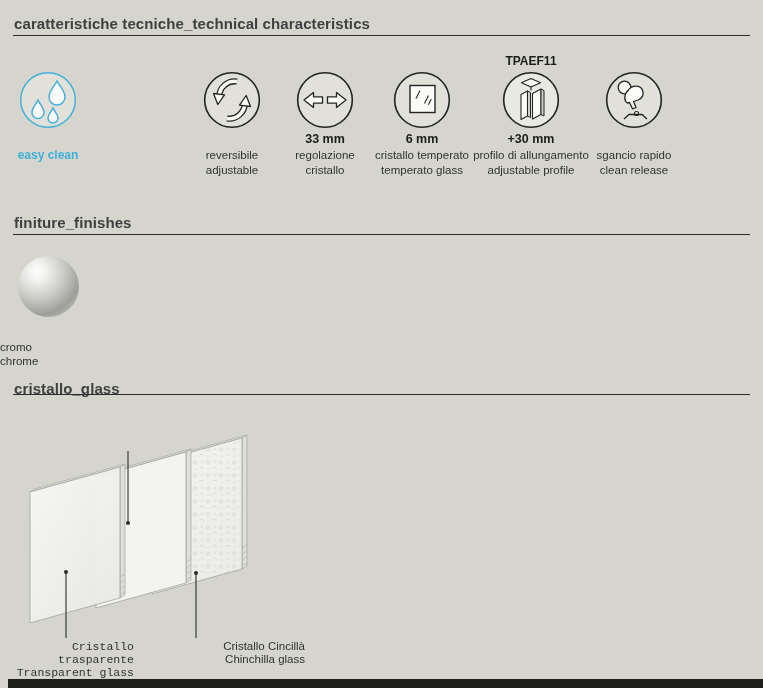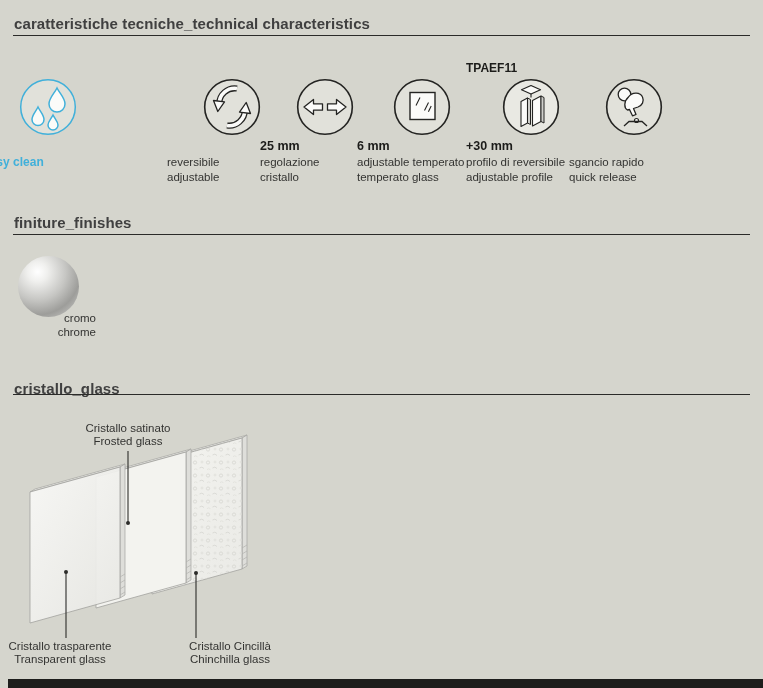--- a/index.html
+++ b/index.html
@@ -10,40 +10,40 @@
     color:#2e2e2c;
   }
   .sec-title{
     position:absolute;left:14px;
     font-size:15px;font-weight:bold;color:#404040;letter-spacing:.1px;
     white-space:nowrap;
   }
   .rule{position:absolute;left:13px;width:737px;height:1px;background:#2b2b29;}
 
   
-  .feature{position:absolute;top:61px;width:130px;text-align:left;}
+  .feature{position:absolute;top:54px;width:130px;text-align:center;}
   .fcode{height:17px;font-size:12px;font-weight:bold;color:#1c1c1a;}
   .feature svg{display:block;margin:0 auto;}
   .fvalue{height:16px;margin-top:3px;font-size:12.5px;font-weight:bold;color:#1c1c1a;}
   .fl{font-size:11.5px;line-height:15px;color:#333331;}
   .fl.cyan{color:#41b0da;font-weight:bold;font-size:12px;}
 
   
   .chrome-ball{
     position:absolute;left:18px;top:256px;width:61px;height:61px;border-radius:50%;
     background:radial-gradient(circle at 32% 26%, #ffffff 0%, #f0f0ee 16%, #c6c6c3 46%, #9d9d9a 70%, #c3c3c0 90%, #d9d9d6 100%);
   }
-  .swatch-label{position:absolute;left:0;top:312px;width:96px;text-align:right;
+  .swatch-label{position:absolute;left:0;top:341px;width:96px;text-align:left;
     font-size:11.5px;line-height:13.5px;color:#333331;}
 
   
   .glass-label{position:absolute;font-size:11.5px;line-height:13px;color:#333331;}
   #lbl-frosted{left:58px;top:422px;width:140px;text-align:center;}
-  #lbl-transparent{left:0;top:640px;width:120px;text-align:center;}
-  #lbl-chinchilla{left:155px;top:640px;width:150px;text-align:center;}
+  #lbl-transparent{left:14px;top:640px;width:120px;text-align:right;font-family:Liberation Mono, monospace;}
+  #lbl-chinchilla{left:155px;top:640px;width:150px;text-align:right;}
   #glass-diagram{position:absolute;left:10px;top:420px;}
 
   .footer-bar{position:absolute;left:8px;top:679px;width:755px;height:9px;background:#1e1e1c;}
 </style>
 </head>
 <body>
 
 <div id="page">
 
   <div class="sec-title" style="top:15px">caratteristiche tecniche_technical characteristics</div>
@@ -79,65 +79,65 @@
     <div class="fl">adjustable</div>
   </div>
 
   <div class="feature" style="left:260px">
     <div class="fcode"></div>
     <svg width="58" height="58" viewBox="0 0 58 58">
       <circle cx="29" cy="29" r="27.3" fill="#e1e1da" stroke="#242422" stroke-width="1.6"></circle>
       <polygon points="8,29 17.5,21.5 17.5,25.8 26.5,25.8 26.5,32.2 17.5,32.2 17.5,36.5" fill="#fbfbf9" stroke="#242422" stroke-width="1.3" stroke-linejoin="round"></polygon>
       <polygon points="50,29 40.5,21.5 40.5,25.8 31.5,25.8 31.5,32.2 40.5,32.2 40.5,36.5" fill="#fbfbf9" stroke="#242422" stroke-width="1.3" stroke-linejoin="round"></polygon>
     </svg>
-    <div class="fvalue">25 mm</div>
+    <div class="fvalue">33 mm</div>
     <div class="fl">regolazione</div>
     <div class="fl">cristallo</div>
   </div>
 
   <div class="feature" style="left:357px">
     <div class="fcode"></div>
     <svg width="58" height="58" viewBox="0 0 58 58">
       <circle cx="29" cy="29" r="27.3" fill="#e1e1da" stroke="#242422" stroke-width="1.6"></circle>
       <rect x="17" y="14.5" width="25" height="27" fill="#fbfbf9" stroke="#242422" stroke-width="1.4"></rect>
       <path d="M27,19.5 L23,27.5 M35.5,24.5 L31.5,32.5 M38.2,28 L35.4,33.8" stroke="#242422" stroke-width="1.1" fill="none"></path>
     </svg>
     <div class="fvalue">6 mm</div>
-    <div class="fl">adjustable temperato</div>
+    <div class="fl">cristallo temperato</div>
     <div class="fl">temperato glass</div>
   </div>
 
   <div class="feature" style="left:466px">
     <div class="fcode">TPAEF11</div>
     <svg width="58" height="58" viewBox="0 0 58 58">
       <circle cx="29" cy="29" r="27.3" fill="#e9e9e3" stroke="#242422" stroke-width="1.6"></circle>
       <polygon points="29,7.5 38.5,11.8 29,16 19.5,11.8" fill="#fbfbf9" stroke="#242422" stroke-width="1.2" stroke-linejoin="round"></polygon>
       <path d="M29,16 L29,19.5" stroke="#242422" stroke-width="1.1"></path>
       <polygon points="19,23.5 25.5,20 25.5,45 19,48.5" fill="#fbfbf9" stroke="#242422" stroke-width="1.1" stroke-linejoin="round"></polygon>
       <polygon points="25.5,20 28.5,21.5 28.5,46.5 25.5,45" fill="#cfcfcb" stroke="#242422" stroke-width="1" stroke-linejoin="round"></polygon>
       <polygon points="30.5,22.5 39,18 39,43.5 30.5,48" fill="#fbfbf9" stroke="#242422" stroke-width="1.1" stroke-linejoin="round"></polygon>
       <polygon points="39,18 42,19.5 42,45 39,43.5" fill="#cfcfcb" stroke="#242422" stroke-width="1" stroke-linejoin="round"></polygon>
     </svg>
     <div class="fvalue">+30 mm</div>
-    <div class="fl">profilo di reversibile</div>
+    <div class="fl">profilo di allungamento</div>
     <div class="fl">adjustable profile</div>
   </div>
 
   <div class="feature" style="left:569px">
     <div class="fcode"></div>
     <svg width="58" height="58" viewBox="0 0 58 58">
       <circle cx="29" cy="29" r="27.3" fill="#e1e1da" stroke="#242422" stroke-width="1.6"></circle>
       <circle cx="19.5" cy="16.5" r="6.3" fill="#fbfbf9" stroke="#242422" stroke-width="1.3"></circle>
       <path d="M23.5,19 C27,13.5 35.5,14 37.5,19 C39.5,23.5 37,27.5 33,29 L28.5,30.5 L31,36.5 L27.5,37.8 L24.5,31.5 L22.5,32 C19,30 18.5,23.5 23.5,19 Z" fill="#fbfbf9" stroke="#242422" stroke-width="1.3" stroke-linejoin="round"></path>
       <circle cx="31.5" cy="42.5" r="2" fill="#fbfbf9" stroke="#242422" stroke-width="1.2"></circle>
       <path d="M19,48 L24,43.5 L37,43.5 L42,48" fill="none" stroke="#242422" stroke-width="1.3"></path>
     </svg>
     <div class="fvalue"></div>
     <div class="fl">sgancio rapido</div>
-    <div class="fl">quick release</div>
+    <div class="fl">clean release</div>
   </div>
 
   <div class="sec-title" style="top:214px">finiture_finishes</div>
   <div class="rule" style="top:234px"></div>
 
   <div class="chrome-ball"></div>
   <div class="swatch-label">
     <div>cromo</div>
     <div>chrome</div>
   </div>
@@ -192,24 +192,20 @@
     <g stroke="#2c2c2a" stroke-width="1.1">
       <line x1="118" y1="31" x2="118" y2="103"></line>
         <circle cx="118" cy="103" r="2" fill="#2c2c2a" stroke="none"></circle>
       <line x1="56" y1="152" x2="56" y2="218"></line>
         <circle cx="56" cy="152" r="2" fill="#2c2c2a" stroke="none"></circle>
       <line x1="186" y1="153" x2="186" y2="218"></line>
         <circle cx="186" cy="153" r="2" fill="#2c2c2a" stroke="none"></circle>
     </g>
   </svg>
 
-  <div id="lbl-frosted" class="glass-label">
-    <div>Cristallo satinato</div>
-    <div>Frosted glass</div>
-  </div>
   <div id="lbl-transparent" class="glass-label">
     <div>Cristallo trasparente</div>
     <div>Transparent glass</div>
   </div>
   <div id="lbl-chinchilla" class="glass-label">
     <div>Cristallo Cincillà</div>
     <div>Chinchilla glass</div>
   </div>
 
   <div class="footer-bar"></div>

